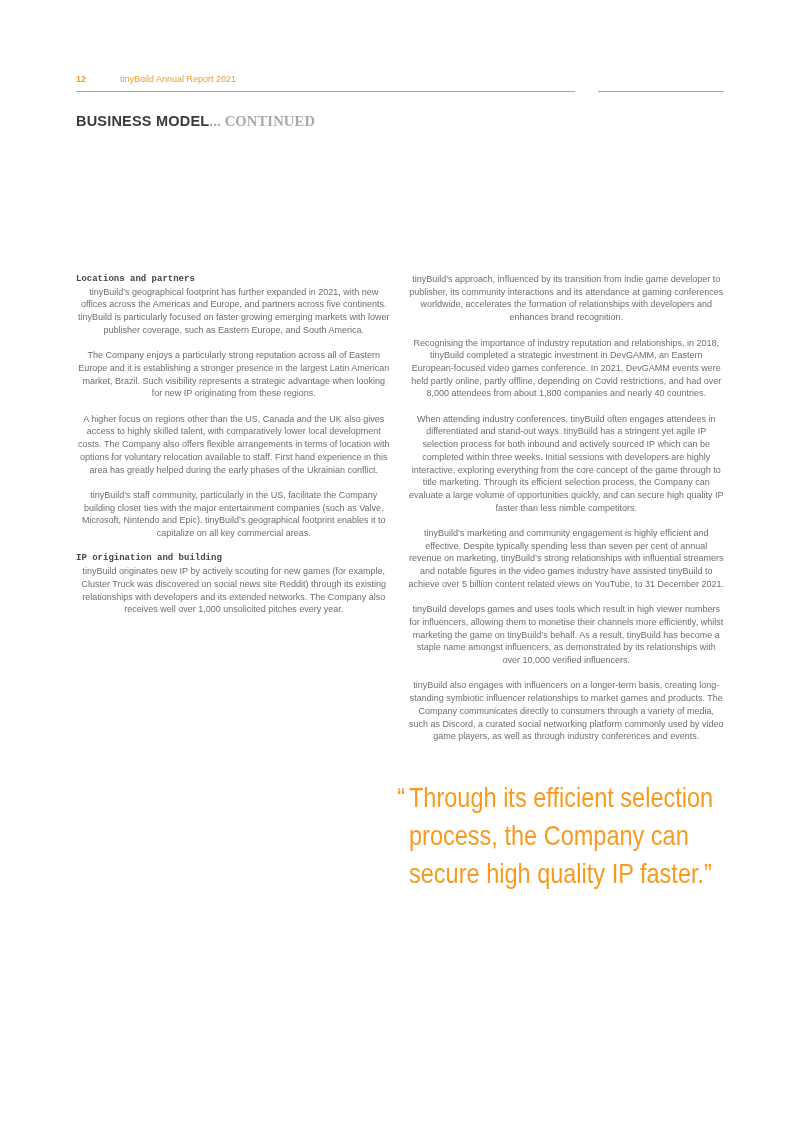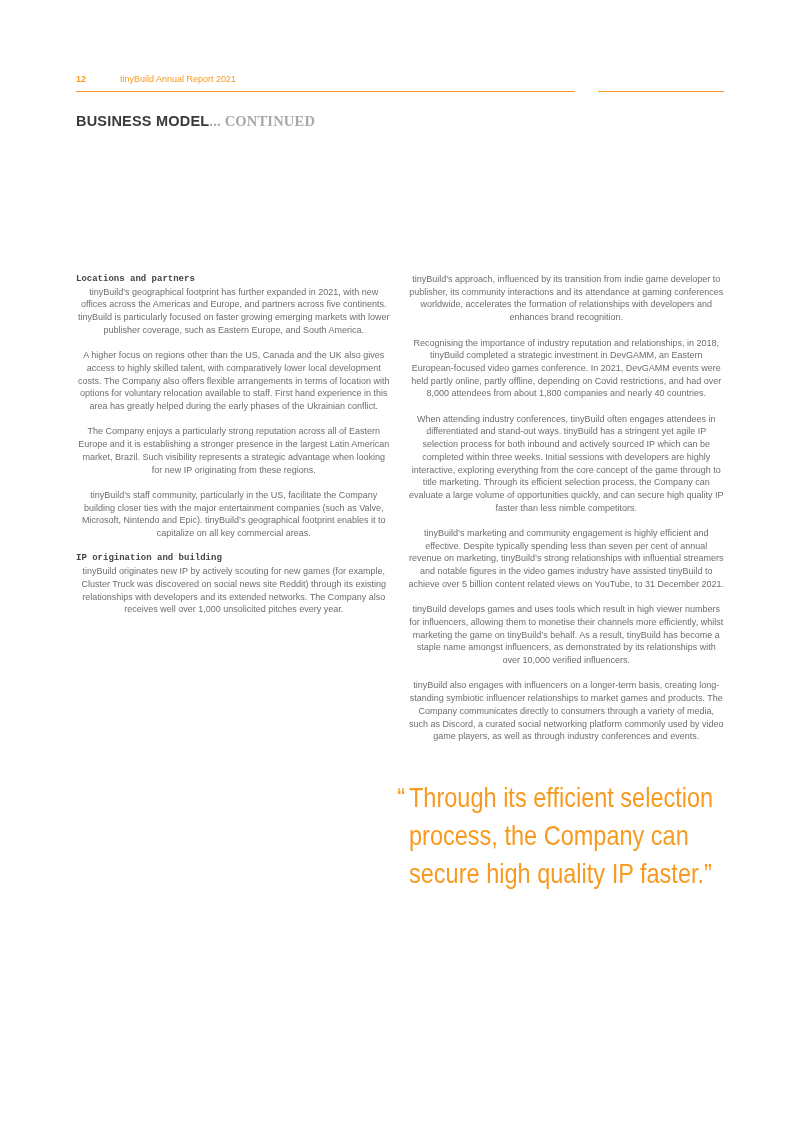--- a/index.html
+++ b/index.html
@@ -68,22 +68,22 @@
     </div>
   </header>
 
   <h1 class="section-title"><span class="title-main">BUSINESS MODEL</span><span class="title-suffix">... CONTINUED</span></h1>
 
   <main class="columns">
 
     <section class="col">
       <h3>Locations and partners</h3>
       <p>tinyBuild’s geographical footprint has further expanded in 2021, with new offices across the Americas and Europe, and partners across five continents. tinyBuild is particularly focused on faster growing emerging markets with lower publisher coverage, such as Eastern Europe, and South America.</p>
+      <p>The Company enjoys a particularly strong reputation across all of Eastern Europe and it is establishing a stronger presence in the largest Latin American market, Brazil. Such visibility represents a strategic advantage when looking for new IP originating from these regions.</p>
       <p>A higher focus on regions other than the US, Canada and the UK also gives access to highly skilled talent, with comparatively lower local development costs. The Company also offers flexible arrangements in terms of location with options for voluntary relocation available to staff. First hand experience in this area has greatly helped during the early phases of the Ukrainian conflict.</p>
-      <p>The Company enjoys a particularly strong reputation across all of Eastern Europe and it is establishing a stronger presence in the largest Latin American market, Brazil. Such visibility represents a strategic advantage when looking for new IP originating from these regions.</p>
       <p>tinyBuild’s staff community, particularly in the US, facilitate the Company building closer ties with the major entertainment companies (such as Valve, Microsoft, Nintendo and Epic). tinyBuild’s geographical footprint enables it to capitalize on all key commercial areas.</p>
       <h3>IP origination and building</h3>
       <p>tinyBuild originates new IP by actively scouting for new games (for example, Cluster Truck was discovered on social news site Reddit) through its existing relationships with developers and its extended networks. The Company also receives well over 1,000 unsolicited pitches every year.</p>
     </section>
 
     <section class="col">
       <p>tinyBuild’s approach, influenced by its transition from indie game developer to publisher, its community interactions and its attendance at gaming conferences worldwide, accelerates the formation of relationships with developers and enhances brand recognition.</p>
       <p>Recognising the importance of industry reputation and relationships, in 2018, tinyBuild completed a strategic investment in DevGAMM, an Eastern European-focused video games conference. In 2021, DevGAMM events were held partly online, partly offline, depending on Covid restrictions, and had over 8,000 attendees from about 1,800 companies and nearly 40 countries.</p>
       <p>When attending industry conferences, tinyBuild often engages attendees in differentiated and stand-out ways. tinyBuild has a stringent yet agile IP selection process for both inbound and actively sourced IP which can be completed within three weeks. Initial sessions with developers are highly interactive, exploring everything from the core concept of the game through to title marketing. Through its efficient selection process, the Company can evaluate a large volume of opportunities quickly, and can secure high quality IP faster than less nimble competitors.</p>
       <p>tinyBuild’s marketing and community engagement is highly efficient and effective. Despite typically spending less than seven per cent of annual revenue on marketing, tinyBuild’s strong relationships with influential streamers and notable figures in the video games industry have assisted tinyBuild to achieve over 5 billion content related views on YouTube, to 31 December 2021.</p>

